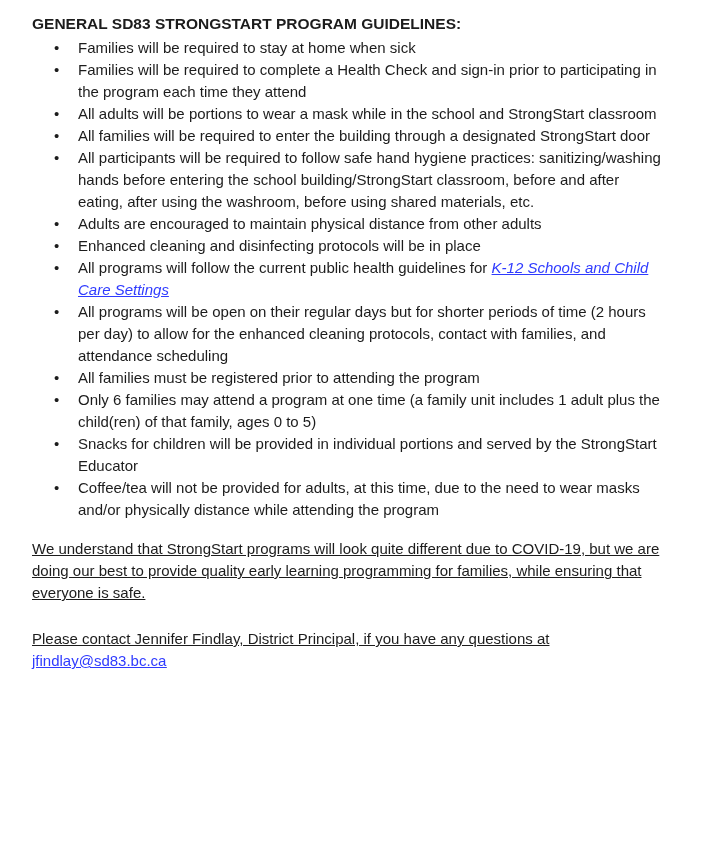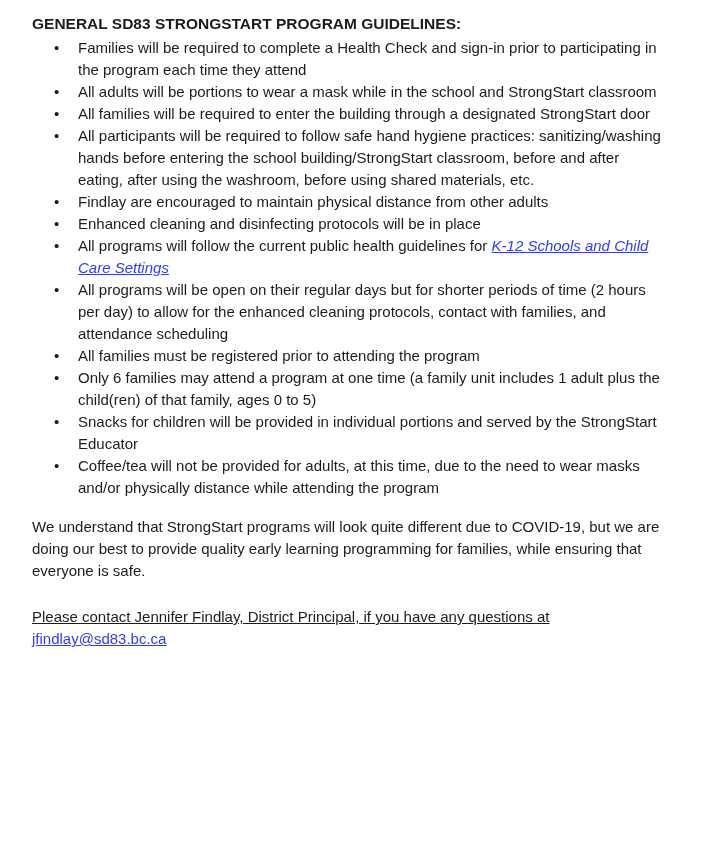--- a/index.html
+++ b/index.html
@@ -55,39 +55,41 @@
     cursor: pointer;
   }
   a.email-link {
     color: var(--link-color);
     text-decoration: underline;
     font-style: normal;
     cursor: pointer;
   }
   p.closing {
     margin: 17px 0 0 0;
+    text-decoration: underline;
   }
   p.contact {
     margin: 24px 0 0 0;
     text-decoration: underline;
   }
 </style>
 </head>
 <body>
 
 <div class="doc">
 
   <h1 class="doc-title">GENERAL SD83 STRONGSTART PROGRAM GUIDELINES:</h1>
 
   <ul class="guidelines">
+    <li><span>Families will be required to stay at home when sick</span></li>
     <li><span>Families will be required to complete a Health Check and sign-in prior to participating in the program each time they attend</span></li>
     <li><span>All adults will be portions to wear a mask while in the school and StrongStart classroom</span></li>
     <li><span>All families will be required to enter the building through a designated StrongStart door</span></li>
     <li><span>All participants will be required to follow safe hand hygiene practices: sanitizing/washing hands before entering the school building/StrongStart classroom, before and after eating, after using the washroom, before using shared materials, etc.</span></li>
-    <li><span>Findlay are encouraged to maintain physical distance from other adults</span></li>
+    <li><span>Adults are encouraged to maintain physical distance from other adults</span></li>
     <li><span>Enhanced cleaning and disinfecting protocols will be in place</span></li>
     <li><span>All programs will follow the current public health guidelines for </span><a class="inline-link">K-12 Schools and Child Care Settings</a></li>
     <li><span>All programs will be open on their regular days but for shorter periods of time (2 hours per day) to allow for the enhanced cleaning protocols, contact with families, and attendance scheduling</span></li>
     <li><span>All families must be registered prior to attending the program</span></li>
     <li><span>Only 6 families may attend a program at one time (a family unit includes 1 adult plus the child(ren) of that family, ages 0 to 5)</span></li>
     <li><span>Snacks for children will be provided in individual portions and served by the StrongStart Educator</span></li>
     <li><span>Coffee/tea will not be provided for adults, at this time, due to the need to wear masks and/or physically distance while attending the program</span></li>
   </ul>
 
   <p class="closing">We understand that StrongStart programs will look quite different due to COVID-19, but we are doing our best to provide quality early learning programming for families, while ensuring that everyone is safe.</p>

